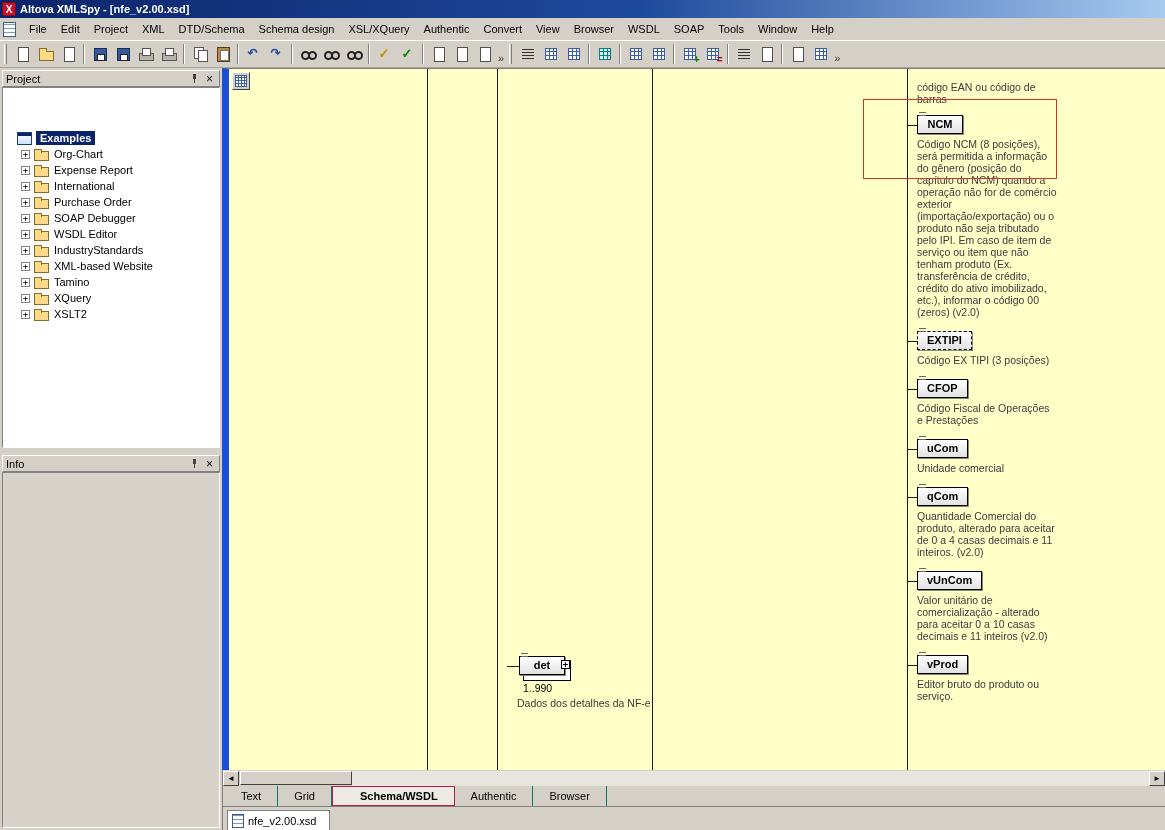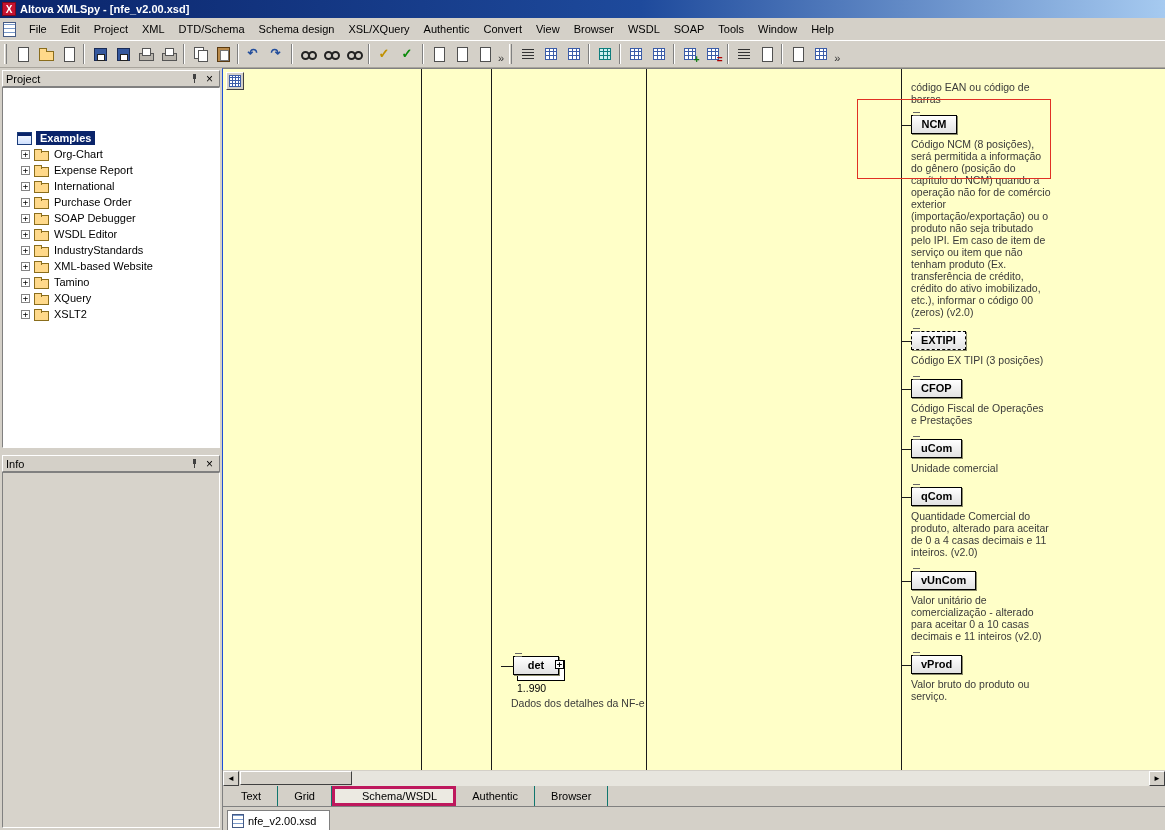--- a/index.html
+++ b/index.html
@@ -115,21 +115,21 @@
   .folder-icon::before { content:""; position:absolute; left:0; top:3px; width:13px; height:8px; background:#FFD98A; border:1px solid #8A6D1C; }
   .folder-icon::after  { content:""; position:absolute; left:0; top:1px; width:6px; height:3px; background:#FFD98A; border:1px solid #8A6D1C; border-bottom:none; }
   .tree-label { padding:0 2px; }
   .tree-label.selected { background:#0A246A; color:#fff; font-weight:bold; padding:1px 4px; }
   .tree-label.bold { font-weight:normal; }
 
   
   .main { position:absolute; left:222px; right:0; top:68px; bottom:0; display:flex; flex-direction:column; }
   .canvas {
     flex:1; position:relative; overflow:hidden; background:#FFFFC8;
-    border-left:1px solid #1d4ed8; border-top:1px solid #808080;
+    border-left:7px solid #1d4ed8; border-top:1px solid #808080;
   }
   .canvas-btn {
     position:absolute; left:3px; top:3px; width:18px; height:18px; z-index:6;
     background:#D4D0C8; border:1px solid; border-color:#fff #404040 #404040 #fff;
     display:flex; align-items:center; justify-content:center;
   }
   .mini-grid {
     width:12px; height:12px; background-color:#fff; border:1px solid #3B5CA8;
     background-image:repeating-linear-gradient(0deg,transparent 0 2px,#3B5CA8 2px 3px),repeating-linear-gradient(90deg,transparent 0 2px,#3B5CA8 2px 3px);
   }
@@ -169,21 +169,21 @@
   .hscroll { height:16px; background:#D4D0C8; display:flex; align-items:center; border-left:1px solid #808080; }
   .sb-btn {
     width:16px; height:15px; background:#D4D0C8; border:1px solid; border-color:#fff #404040 #404040 #fff;
     font-size:8px; display:flex; align-items:center; justify-content:center; color:#000;
   }
   .sb-thumb { width:112px; height:14px; margin-left:1px; background:#D4D0C8; border:1px solid; border-color:#fff #404040 #404040 #fff; }
   .sb-track { flex:1; height:15px; background:#E7E5DE; }
 
   .view-tabs { height:20px; background:#D4D0C8; display:flex; align-items:stretch; border-left:1px solid #808080; padding-left:2px; }
   .vtab { display:flex; align-items:center; padding:0 16px; border-right:1px solid #0f766e; color:#000; }
-  .vtab.active { font-weight:normal; border:3px solid #be185d; background:#ECEAE2;padding-left:27px; }
+  .vtab.active { font-weight:bold; border:1px solid #be185d; background:#ECEAE2;padding-left:27px; }
 
   .file-tabs { height:24px; background:#D4D0C8; border-top:1px solid #808080; border-left:1px solid #808080; display:flex; align-items:flex-end; padding-left:4px; }
   .ftab {
     height:20px; display:flex; align-items:center; gap:4px; padding:0 12px 0 4px;
     background:#fff; border:1px solid #808080; border-bottom:none;
   }
   .file-icon {
     width:12px; height:14px; background:#fff; border:1px solid #445A85;
     background-image:repeating-linear-gradient(0deg,transparent 0 3px,#7A9ACA 3px 4px);
   }
@@ -423,21 +423,21 @@
       <div class="annot-rect" style="border-color: rgb(224, 48, 36);"></div>
 
       <div class="el-list">
         <div class="top-annot">código EAN ou código de barras</div>
           <div class="el-item"><div class="el-box">NCM</div><div class="el-desc">Código NCM (8 posições), será permitida a informação do gênero (posição do capítulo do NCM) quando a operação não for de comércio exterior (importação/exportação) ou o produto não seja tributado pelo IPI. Em caso de item de serviço ou item que não tenham produto (Ex. transferência de crédito, crédito do ativo imobilizado, etc.), informar o código 00 (zeros) (v2.0)</div></div>
           <div class="el-item"><div class="el-box optional">EXTIPI</div><div class="el-desc">Código EX TIPI (3 posições)</div></div>
           <div class="el-item"><div class="el-box">CFOP</div><div class="el-desc">Código Fiscal de Operações e Prestações</div></div>
           <div class="el-item"><div class="el-box">uCom</div><div class="el-desc">Unidade comercial</div></div>
           <div class="el-item"><div class="el-box">qCom</div><div class="el-desc">Quantidade Comercial do produto, alterado para aceitar de 0 a 4 casas decimais e 11 inteiros. (v2.0)</div></div>
           <div class="el-item"><div class="el-box">vUnCom</div><div class="el-desc">Valor unitário de comercialização - alterado para aceitar 0 a 10 casas decimais e 11 inteiros (v2.0)</div></div>
-          <div class="el-item"><div class="el-box">vProd</div><div class="el-desc">Valor bruto do produto ou serviço.</div></div>
+          <div class="el-item"><div class="el-box">vProd</div><div class="el-desc">Editor bruto do produto ou serviço.</div></div>
         </div>
 
       <div class="det-group">
         <span class="det-stack">
           <span class="el-box det-box">
             <span>det</span>
             <span class="det-plus"></span>
           </span>
         </span>
         <div class="det-occ">1..990</div>

